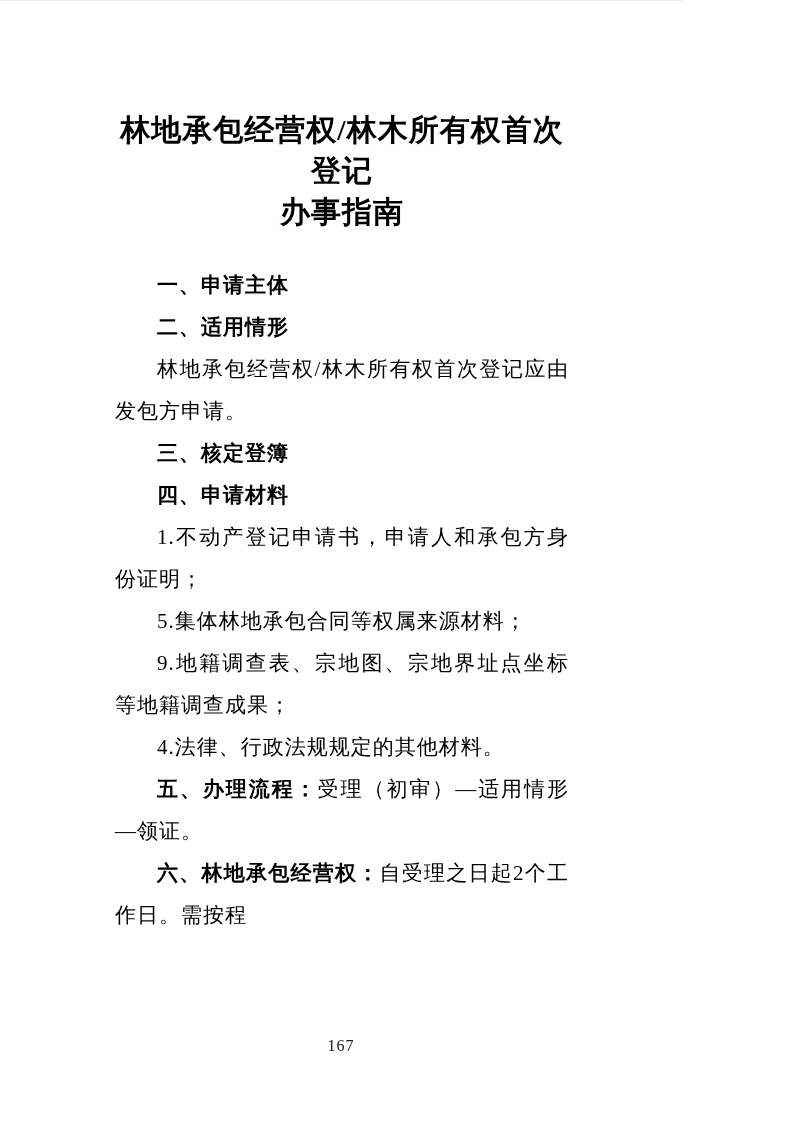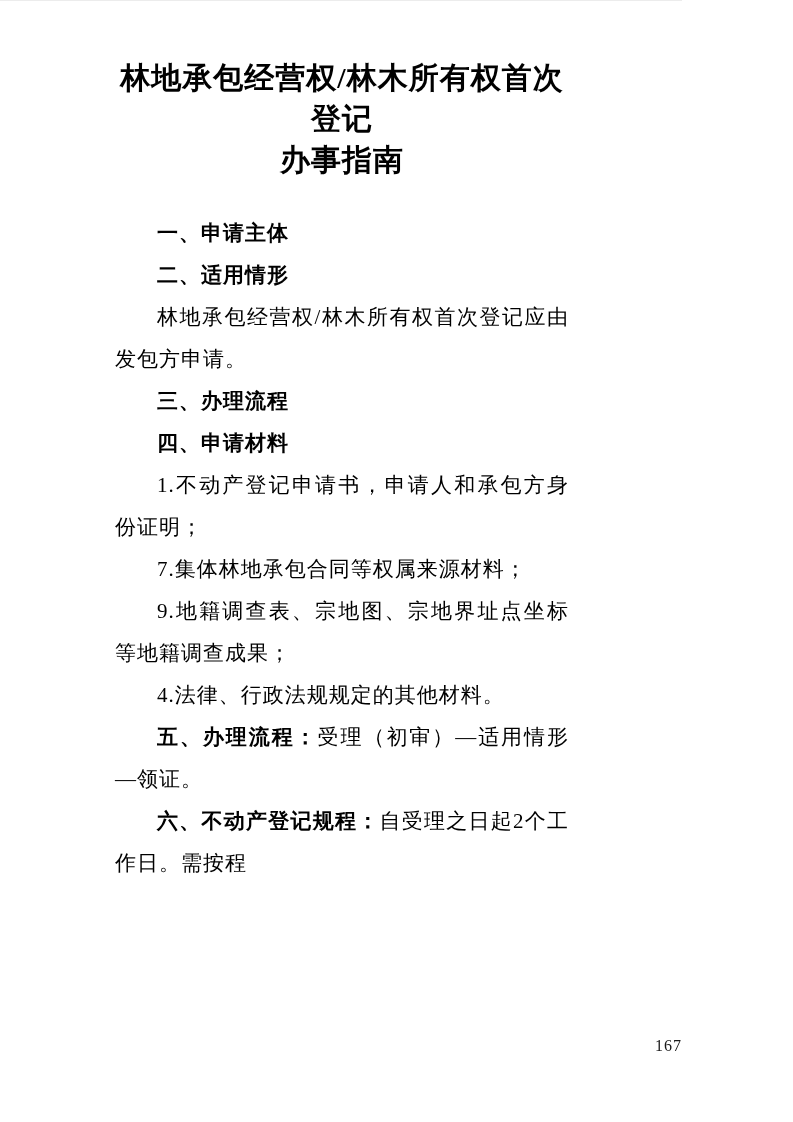--- a/index.html
+++ b/index.html
@@ -7,21 +7,21 @@
     padding: 0;
     background: #ffffff;
   }
   .page {
     position: relative;
     width: 682px;
     height: 1122px;
     background: #ffffff;
     color: #000000;
     box-sizing: border-box;
-    padding: 56px 113px 0 115px;
+    padding: 108px 113px 0 115px;
     overflow: hidden;
     border-top: 1px solid #ececec;
   }
   .doc-title {
     font-family: "Liberation Serif", "DejaVu Serif", serif;
     font-weight: bold;
     font-size: 30px;
     line-height: 41px;
     text-align: center;
     letter-spacing: 1px;
@@ -48,21 +48,21 @@
   }
   .inline-heading {
     font-family: "Liberation Sans", "DejaVu Sans", sans-serif;
     font-weight: bold;
   }
   .page-number {
     position: absolute;
     top: 1036px;
     left: 0;
     width: 100%;
-    text-align: right;
+    text-align: center;
     font-family: "Liberation Serif", "DejaVu Serif", serif;
     font-size: 16px;
     letter-spacing: 1px;
     color: #1a1a1a;
   }
 </style>
 </head>
 <body>
 
 <div class="page">
@@ -70,27 +70,27 @@
   <h1 class="doc-title">
     <div>林地承包经营权/林木所有权首次登记</div>
     <div>办事指南</div>
   </h1>
 
   <p class="sec-heading">一、申请主体</p>
 
   <p class="sec-heading">二、适用情形</p>
   <p class="body-para">林地承包经营权/林木所有权首次登记应由发包方申请。</p>
 
-  <p class="sec-heading">三、办理流程</p>
+  <p class="sec-heading">三、核定登簿</p>
 
   <p class="sec-heading">四、申请材料</p>
   <p class="body-para">1.不动产登记申请书，申请人和承包方身份证明；</p>
-  <p class="body-para">7.集体林地承包合同等权属来源材料；</p>
+  <p class="body-para">5.集体林地承包合同等权属来源材料；</p>
   <p class="body-para">9.地籍调查表、宗地图、宗地界址点坐标等地籍调查成果；</p>
   <p class="body-para">4.法律、行政法规规定的其他材料。</p>
 
   <p class="body-para"><span class="inline-heading">五、办理流程：</span><span>受理（初审）—适用情形—领证。</span></p>
 
-  <p class="body-para"><span class="inline-heading">六、不动产登记规程：</span><span>自受理之日起2个工作日。需按程</span></p>
+  <p class="body-para"><span class="inline-heading">六、林地承包经营权：</span><span>自受理之日起2个工作日。需按程</span></p>
 
   <div class="page-number">167</div>
 
 </div>
 
 </body></html>

